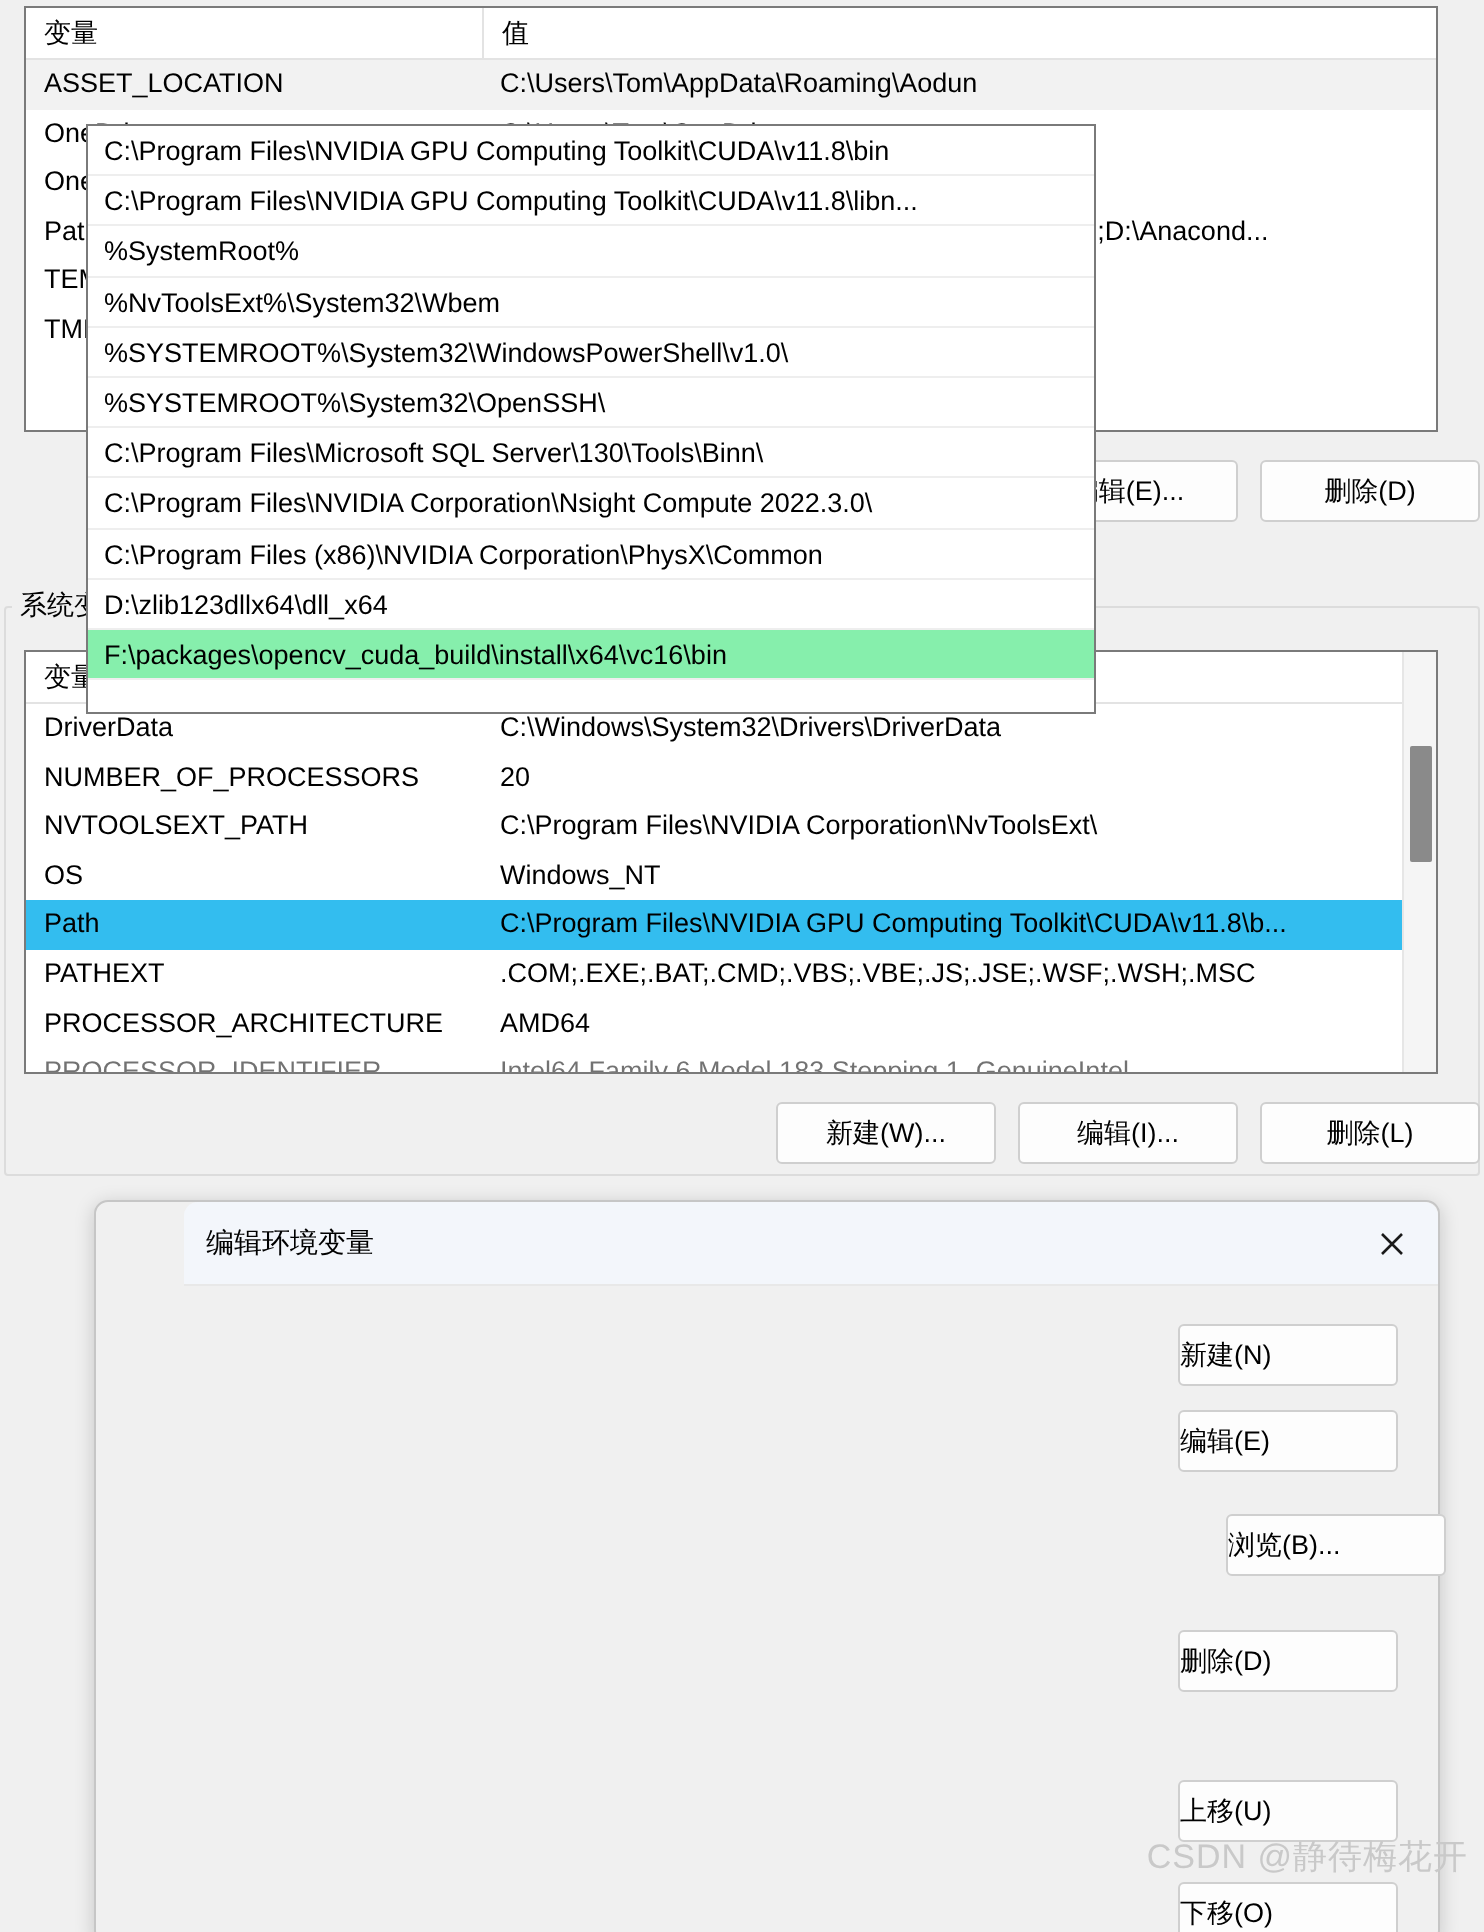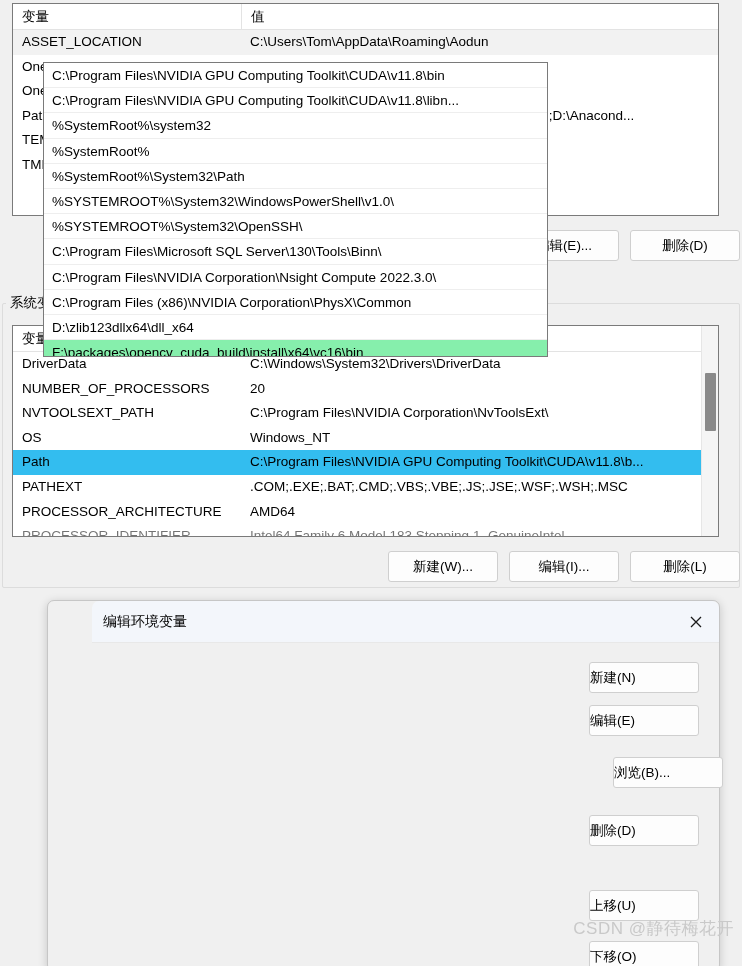--- a/index.html
+++ b/index.html
@@ -444,23 +444,22 @@
       <svg width="16" height="16" viewBox="0 0 16 16" aria-hidden="true">
         <path d="M3 3 L13 13 M13 3 L3 13" stroke="#1a1a1a" stroke-width="1.3" fill="none"></path>
       </svg>
     </button>
   </div>
 </div>
 
 <div id="path-list">
   <div class="pl-row">C:\Program Files\NVIDIA GPU Computing Toolkit\CUDA\v11.8\bin</div>
   <div class="pl-row">C:\Program Files\NVIDIA GPU Computing Toolkit\CUDA\v11.8\libn...</div>
-  <div class="pl-row">%SystemRoot%\system32</div>
   <div class="pl-row">%SystemRoot%</div>
-  <div class="pl-row">%SystemRoot%\System32\Path</div>
+  <div class="pl-row">%NvToolsExt%\System32\Wbem</div>
   <div class="pl-row">%SYSTEMROOT%\System32\WindowsPowerShell\v1.0\</div>
   <div class="pl-row">%SYSTEMROOT%\System32\OpenSSH\</div>
   <div class="pl-row">C:\Program Files\Microsoft SQL Server\130\Tools\Binn\</div>
   <div class="pl-row">C:\Program Files\NVIDIA Corporation\Nsight Compute 2022.3.0\</div>
   <div class="pl-row">C:\Program Files (x86)\NVIDIA Corporation\PhysX\Common</div>
   <div class="pl-row">D:\zlib123dllx64\dll_x64</div>
   <div class="pl-row selected">F:\packages\opencv_cuda_build\install\x64\vc16\bin</div>
 </div>
 
 <button class="modal-btn mb-new">新建(N)</button>

